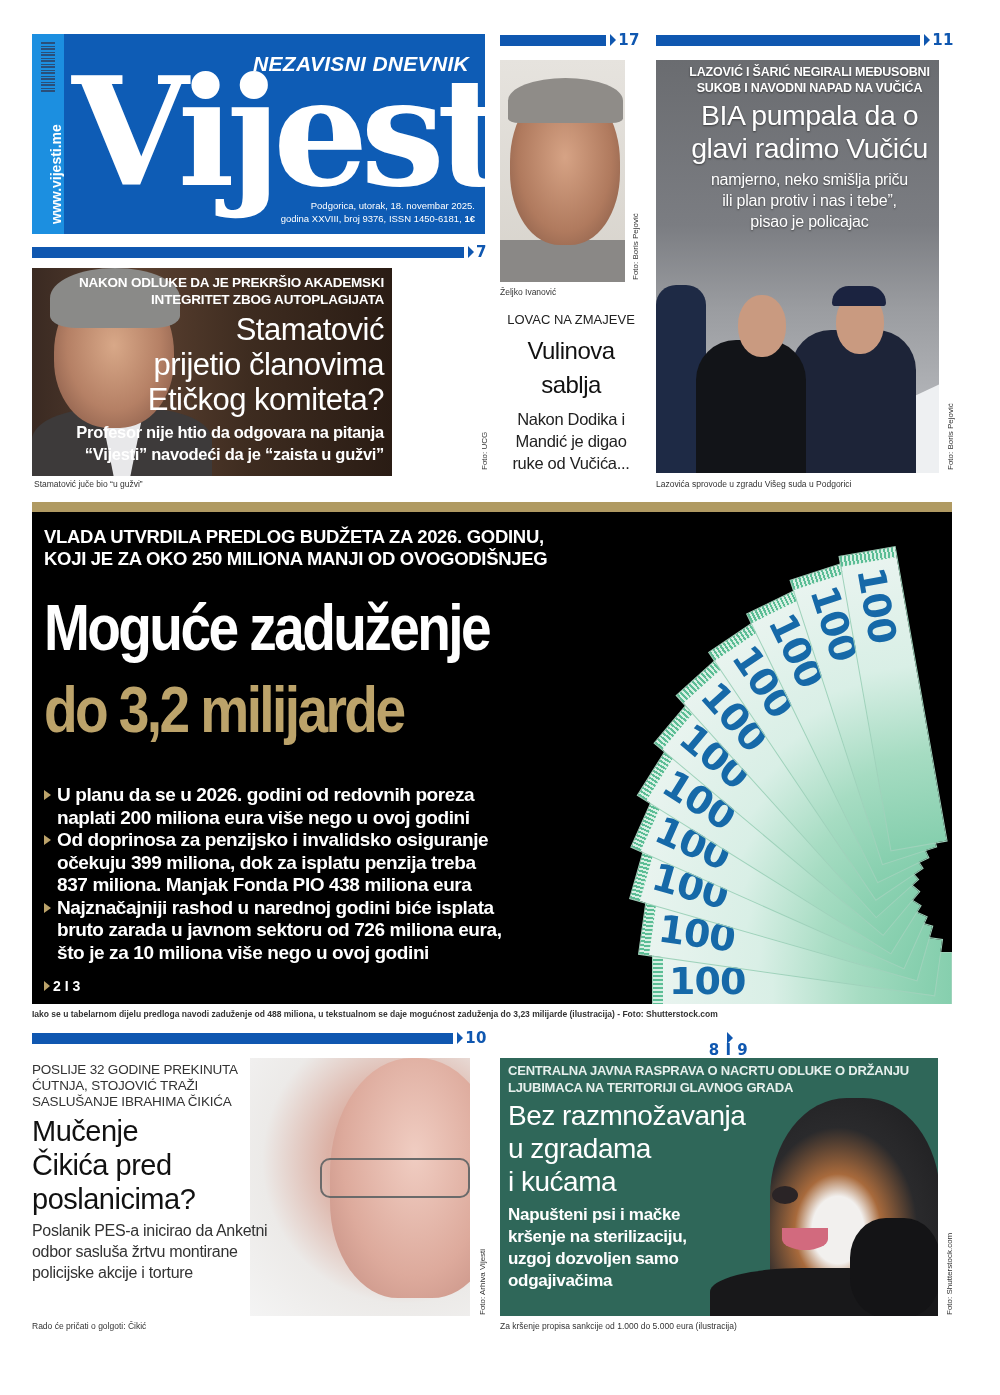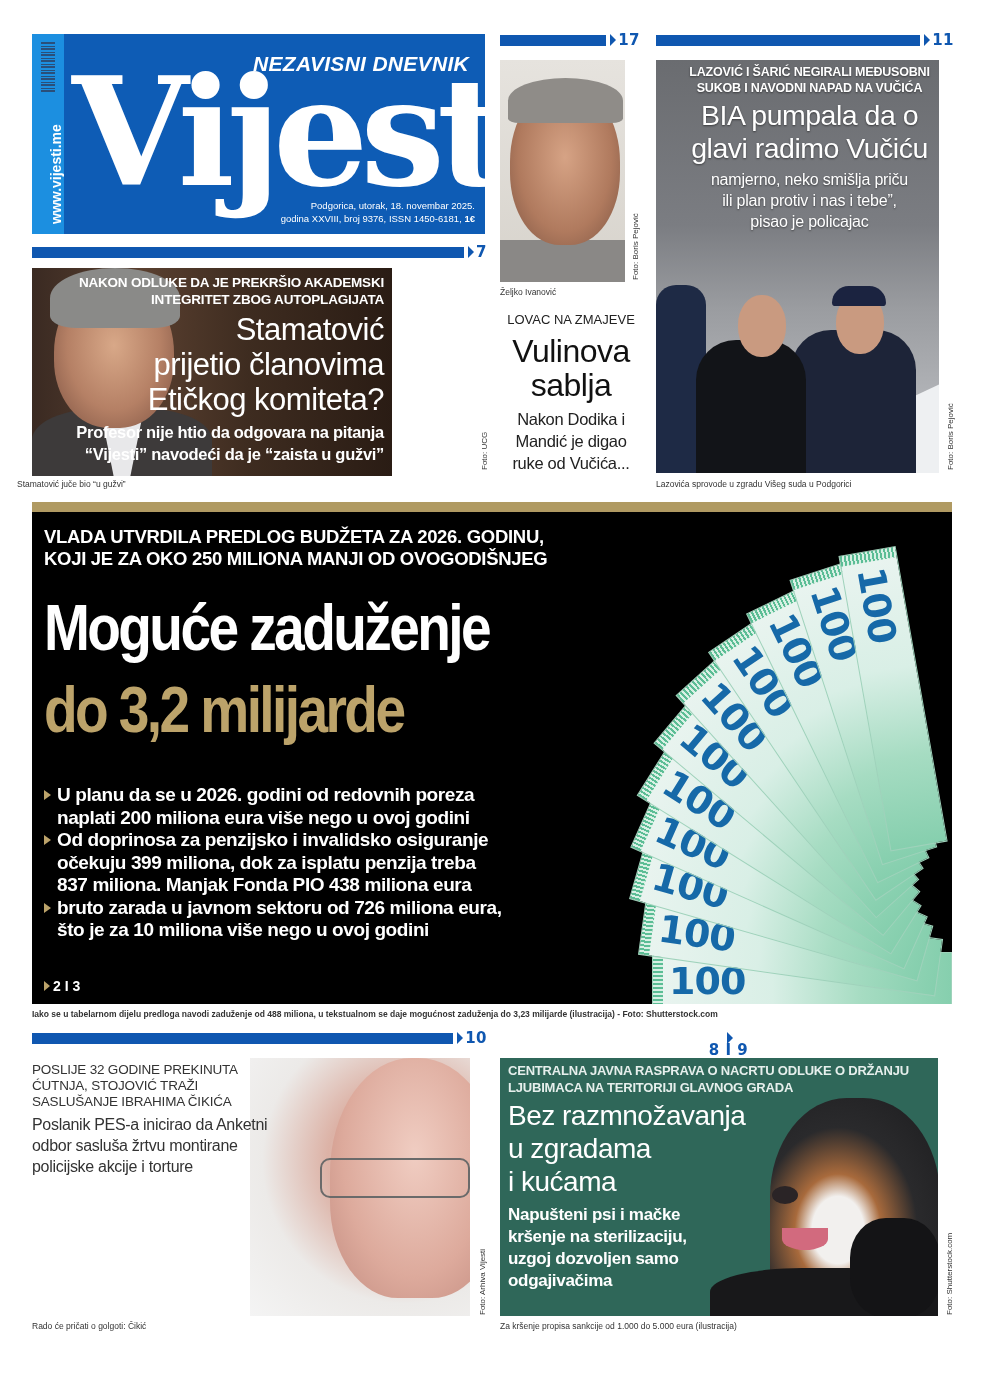--- a/index.html
+++ b/index.html
@@ -36,21 +36,21 @@
   .credit-v { position: absolute; transform-origin: 0 0; transform: rotate(-90deg); font-size: 8px; color: #333; white-space: nowrap; }
   .caption { position: absolute; font-size: 8.5px; color: #333; white-space: nowrap; }
 
   
   .ivan { left: 500px; top: 60px; width: 125px; height: 222px; background: linear-gradient(180deg, #e6e3de 0%, #d7d3cc 100%); overflow: hidden; }
   .ivan .face { position: absolute; left: 10px; top: 25px; width: 110px; height: 160px; border-radius: 48% 48% 45% 45%; background: radial-gradient(ellipse at 50% 45%, #d6a385 0%, #b07a5e 60%, #7c5442 100%); }
   .ivan .hair { position: absolute; left: 8px; top: 18px; width: 115px; height: 45px; border-radius: 50% 50% 10% 10%; background: #8f8c88; }
   .ivan .jacket { position: absolute; left: 0; top: 180px; width: 125px; height: 50px; background: #8a8886; }
   .vulin { left: 500px; top: 312px; width: 142px; text-align: center; }
   .vulin .kicker { font-size: 13px; line-height: 16px; text-transform: uppercase; color: #222; }
-  .vulin .headline { font-size: 32px; line-height: 34px; margin-top: 6px; color: #111; letter-spacing: -0.5px; }
+  .vulin .headline { font-size: 24px; line-height: 34px; margin-top: 6px; color: #111; letter-spacing: -0.5px; }
   .vulin .deck { font-size: 16.5px; line-height: 22px; margin-top: 6px; color: #222; letter-spacing: -0.3px; }
 
   
   .bia { left: 656px; top: 60px; width: 283px; height: 413px; background: linear-gradient(180deg, #6a6c70 0%, #7b7d82 40%, #9a9ca0 60%, #c4c6ca 100%); overflow: hidden; }
   .bia .text { position: absolute; left: 12px; top: 4px; width: 283px; text-align: center; color: #fff; text-shadow: 0 1px 2px rgba(0,0,0,0.5); }
   .bia .kicker { font-size: 12.5px; font-weight: bold; line-height: 16px; text-transform: uppercase; letter-spacing: -0.2px; }
   .bia .headline { font-size: 28.5px; line-height: 33px; margin-top: 3px; letter-spacing: -0.5px; }
   .bia .deck { font-size: 16px; line-height: 21px; margin-top: 4px; letter-spacing: -0.2px; }
   .bia .p1 { position: absolute; left: 0; top: 225px; width: 50px; height: 190px; background: #1e2a45; border-radius: 20px 20px 0 0; }
   .bia .p2 { position: absolute; left: 40px; top: 280px; width: 110px; height: 140px; background: #121418; border-radius: 40px 40px 0 0; }
@@ -152,21 +152,21 @@
       <div>prijetio članovima</div>
       <div>Etičkog komiteta?</div>
     </div>
     <div class="deck">
       <div>Profesor nije htio da odgovara na pitanja</div>
       <div>“Vijesti” navodeći da je “zaista u gužvi”</div>
     </div>
   </div>
 </div>
 <div class="credit-v" style="left:480px; top:470px;">Foto: UCG</div>
-<div class="caption" style="left:17px; top:479px;">Stamatović juče bio “u gužvi”</div>
+<div class="caption" style="left:34px; top:479px;">Stamatović juče bio “u gužvi”</div>
 
 <div class="abs ivan">
   <div class="jacket"></div>
   <div class="face"></div>
   <div class="hair"></div>
 </div>
 <div class="credit-v" style="left:631px; top:280px;">Foto: Boris Pejović</div>
 <div class="caption" style="left:500px; top:287px;">Željko Ivanović</div>
 
 <div class="abs vulin">
@@ -256,40 +256,46 @@
     <li>
       <div>U planu da se u 2026. godini od redovnih poreza</div>
       <div>naplati 200 miliona eura više nego u ovoj godini</div>
     </li>
     <li>
       <div>Od doprinosa za penzijsko i invalidsko osiguranje</div>
       <div>očekuju 399 miliona, dok za isplatu penzija treba</div>
       <div>837 miliona. Manjak Fonda PIO 438 miliona eura</div>
     </li>
     <li>
+      <div>Najznačajniji rashod u narednoj godini biće isplata</div>
       <div>bruto zarada u javnom sektoru od 726 miliona eura,</div>
       <div>što je za 10 miliona više nego u ovoj godini</div>
     </li>
   </ul>
   <div class="pages">
     <span class="tri"></span>
     <span>2 I 3</span>
   </div>
 </div>
 <div class="abs main-caption">Iako se u tabelarnom dijelu predloga navodi zaduženje od 488 miliona, u tekstualnom se daje mogućnost zaduženja do 3,23 milijarde (ilustracija) - Foto: Shutterstock.com</div>
 
 <div class="abs cikic-photo">
   <div class="head"></div>
   <div class="glasses"></div>
 </div>
 <div class="abs cikic">
   <div class="kicker">
     <div>POSLIJE 32 GODINE PREKINUTA</div>
     <div>ĆUTNJA, STOJOVIĆ TRAŽI</div>
     <div>SASLUŠANJE IBRAHIMA ČIKIĆA</div>
+  </div>
+  <div class="headline">
+    <div>Mučenje</div>
+    <div>Čikića pred</div>
+    <div>poslanicima?</div>
   </div>
   <div class="deck">
     <div>Poslanik PES-a inicirao da Anketni</div>
     <div>odbor sasluša žrtvu montirane</div>
     <div>policijske akcije i torture</div>
   </div>
 </div>
 <div class="credit-v" style="left:478px; top:1315px;">Foto: Arhiva Vijesti</div>
 <div class="caption" style="left:32px; top:1321px;">Rado će pričati o golgoti: Čikić</div>
 

